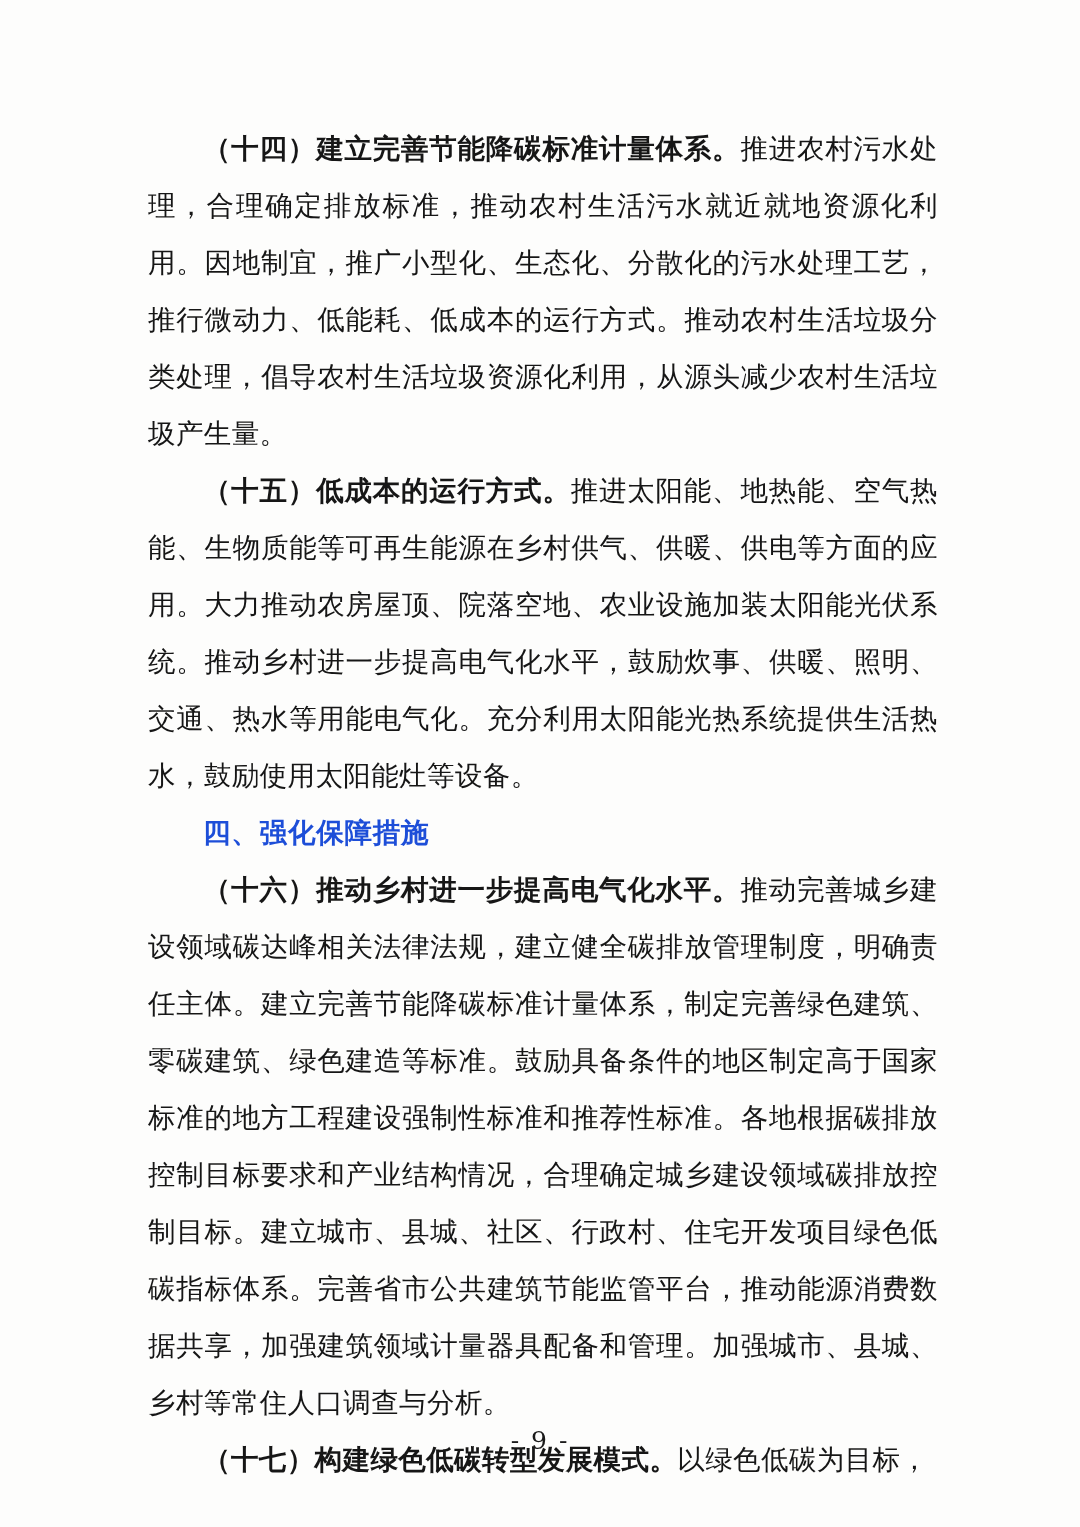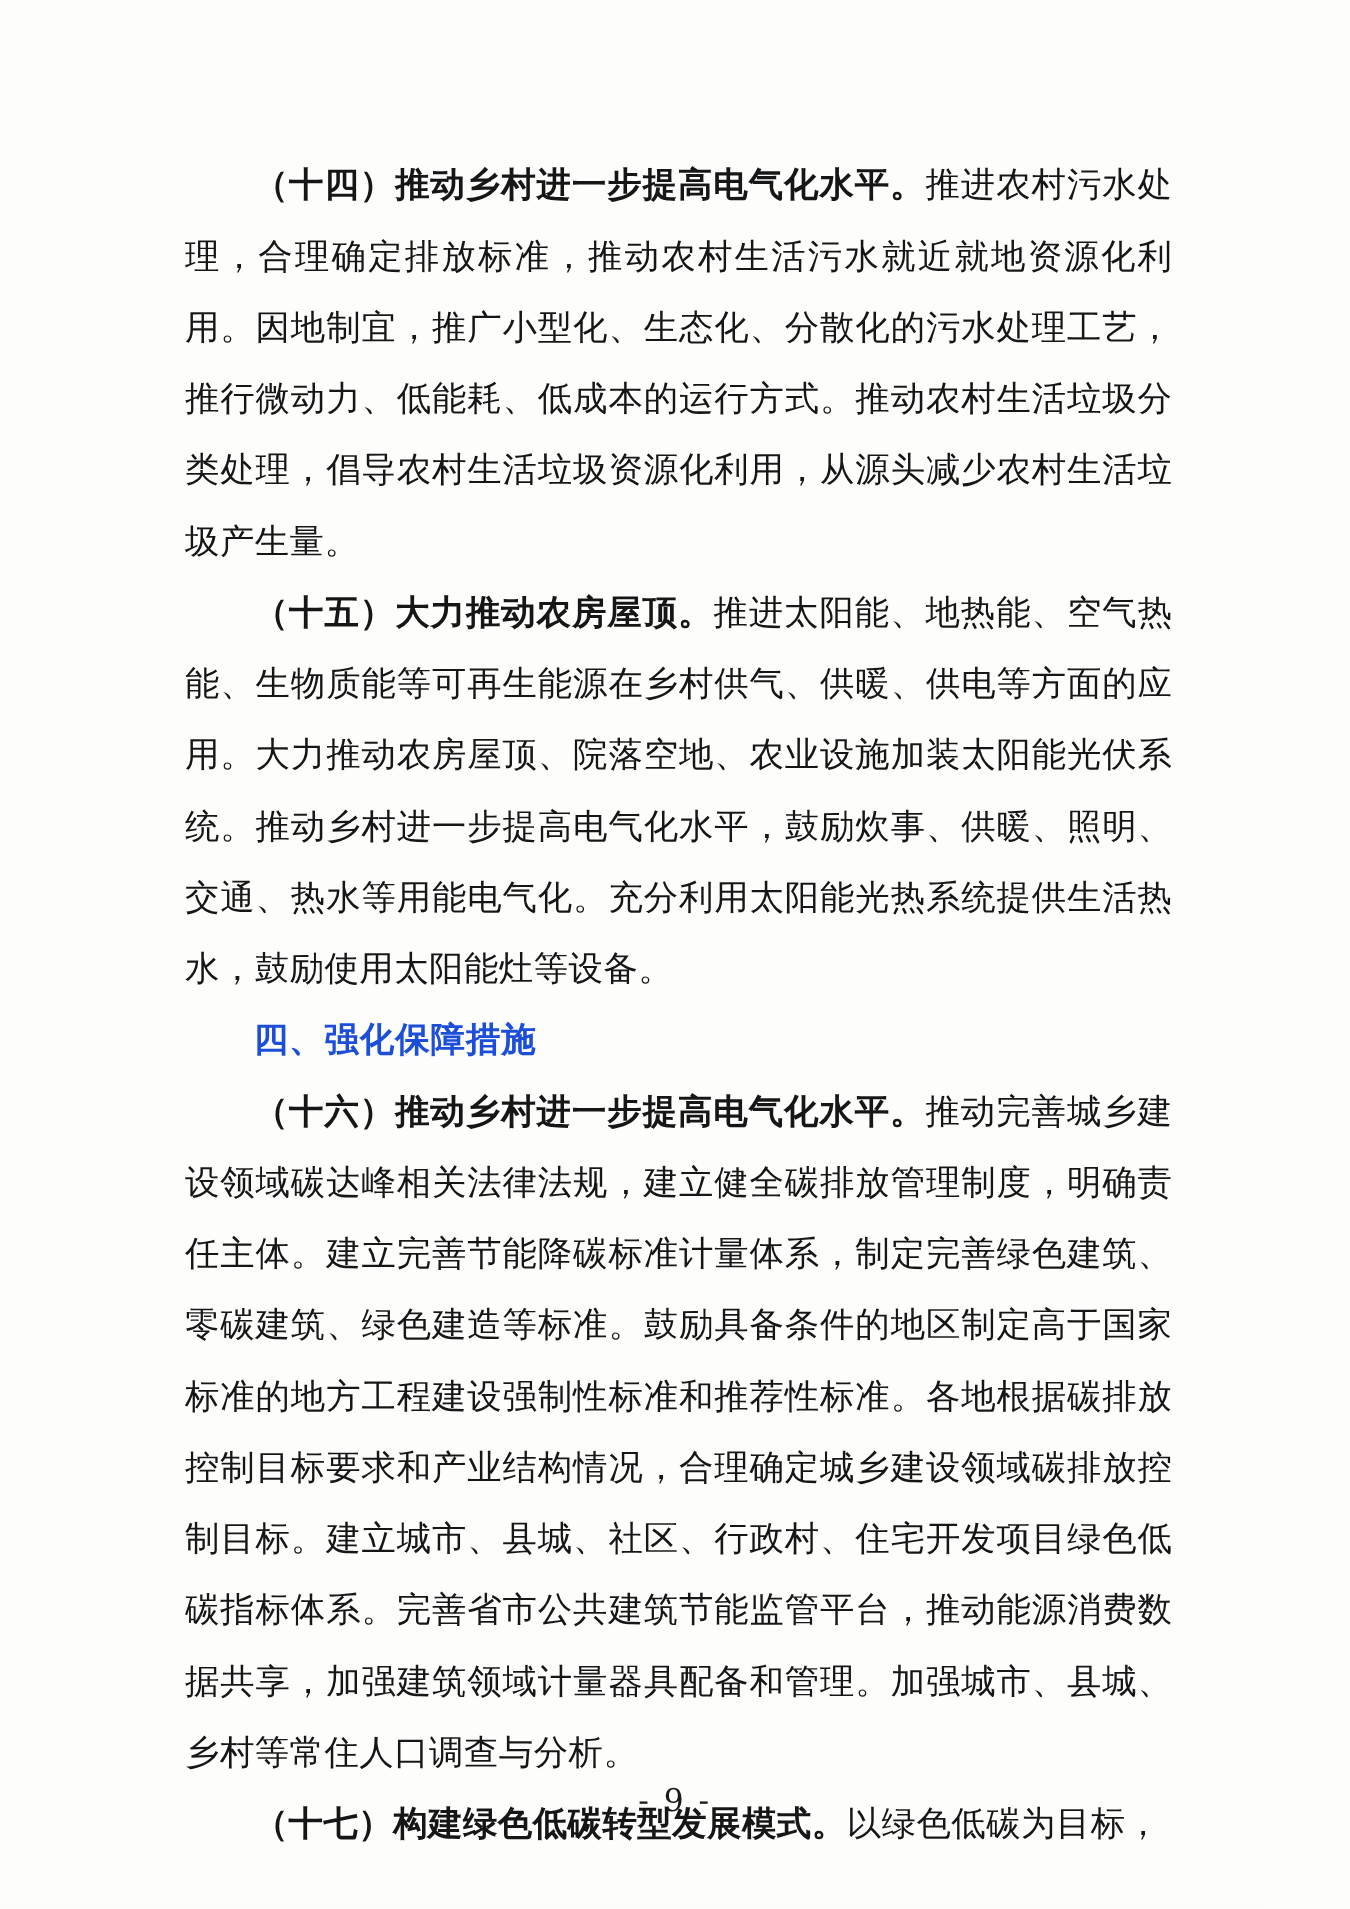--- a/index.html
+++ b/index.html
@@ -60,23 +60,23 @@
     display: inline-block;
   }
 </style>
 </head>
 <body>
 
 <div class="page">
 
   <div class="content">
 
-    <p class="para"><span class="bold-lead">（十四）推动乡村进一步提高电气化水平。</span><span>推进农村污水处理，合理确定排放标准，推动农村生活污水就近就地资源化利用。因地制宜，推广小型化、生态化、分散化的污水处理工艺，推行微动力、低能耗、低成本的运行方式。推动农村生活垃圾分类处理，倡导农村生活垃圾资源化利用，从源头减少农村生活垃圾产生量。</span></p>
+    <p class="para"><span class="bold-lead">（十四）建立完善节能降碳标准计量体系。</span><span>推进农村污水处理，合理确定排放标准，推动农村生活污水就近就地资源化利用。因地制宜，推广小型化、生态化、分散化的污水处理工艺，推行微动力、低能耗、低成本的运行方式。推动农村生活垃圾分类处理，倡导农村生活垃圾资源化利用，从源头减少农村生活垃圾产生量。</span></p>
 
-    <p class="para"><span class="bold-lead">（十五）大力推动农房屋顶。</span><span>推进太阳能、地热能、空气热能、生物质能等可再生能源在乡村供气、供暖、供电等方面的应用。大力推动农房屋顶、院落空地、农业设施加装太阳能光伏系统。推动乡村进一步提高电气化水平，鼓励炊事、供暖、照明、交通、热水等用能电气化。充分利用太阳能光热系统提供生活热水，鼓励使用太阳能灶等设备。</span></p>
+    <p class="para"><span class="bold-lead">（十五）低成本的运行方式。</span><span>推进太阳能、地热能、空气热能、生物质能等可再生能源在乡村供气、供暖、供电等方面的应用。大力推动农房屋顶、院落空地、农业设施加装太阳能光伏系统。推动乡村进一步提高电气化水平，鼓励炊事、供暖、照明、交通、热水等用能电气化。充分利用太阳能光热系统提供生活热水，鼓励使用太阳能灶等设备。</span></p>
 
     <h2 class="heading">四、强化保障措施</h2>
 
     <p class="para"><span class="bold-lead">（十六）推动乡村进一步提高电气化水平。</span><span>推动完善城乡建设领域碳达峰相关法律法规，建立健全碳排放管理制度，明确责任主体。建立完善节能降碳标准计量体系，制定完善绿色建筑、零碳建筑、绿色建造等标准。鼓励具备条件的地区制定高于国家标准的地方工程建设强制性标准和推荐性标准。各地根据碳排放控制目标要求和产业结构情况，合理确定城乡建设领域碳排放控制目标。建立城市、县城、社区、行政村、住宅开发项目绿色低碳指标体系。完善省市公共建筑节能监管平台，推动能源消费数据共享，加强建筑领域计量器具配备和管理。加强城市、县城、乡村等常住人口调查与分析。</span></p>
 
     <p class="para"><span class="bold-lead">（十七）构建绿色低碳转型发展模式。</span><span>以绿色低碳为目标，</span></p>
 
   </div>
 
   <div class="footer">

